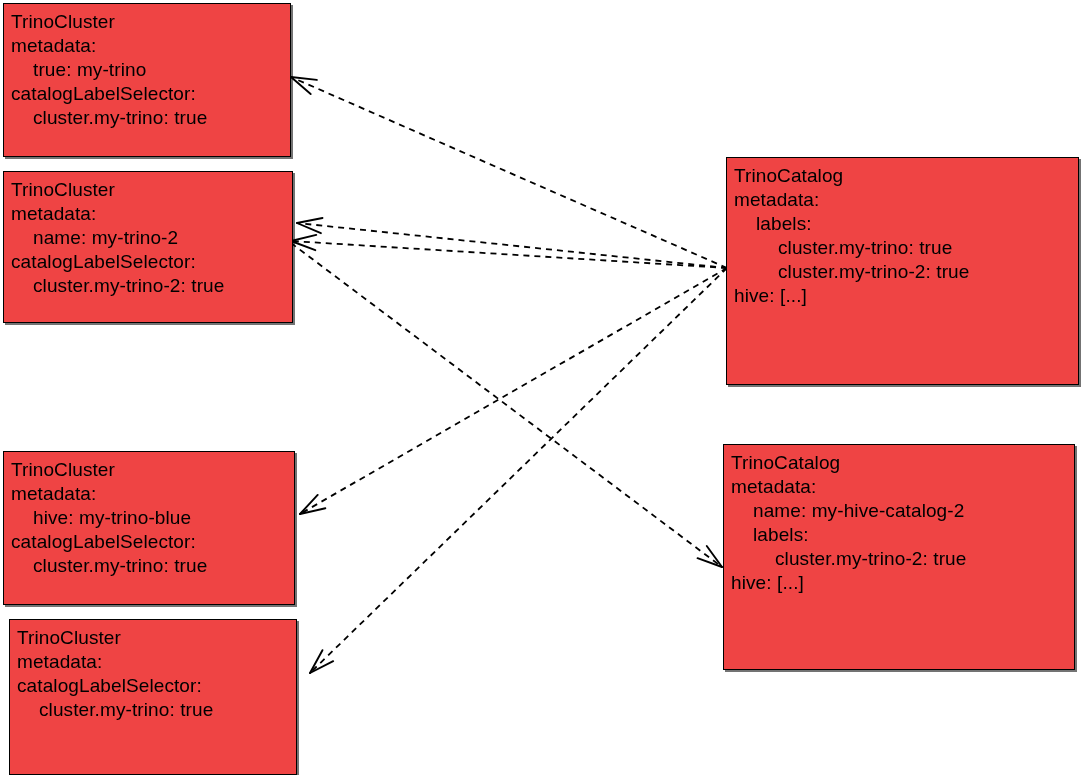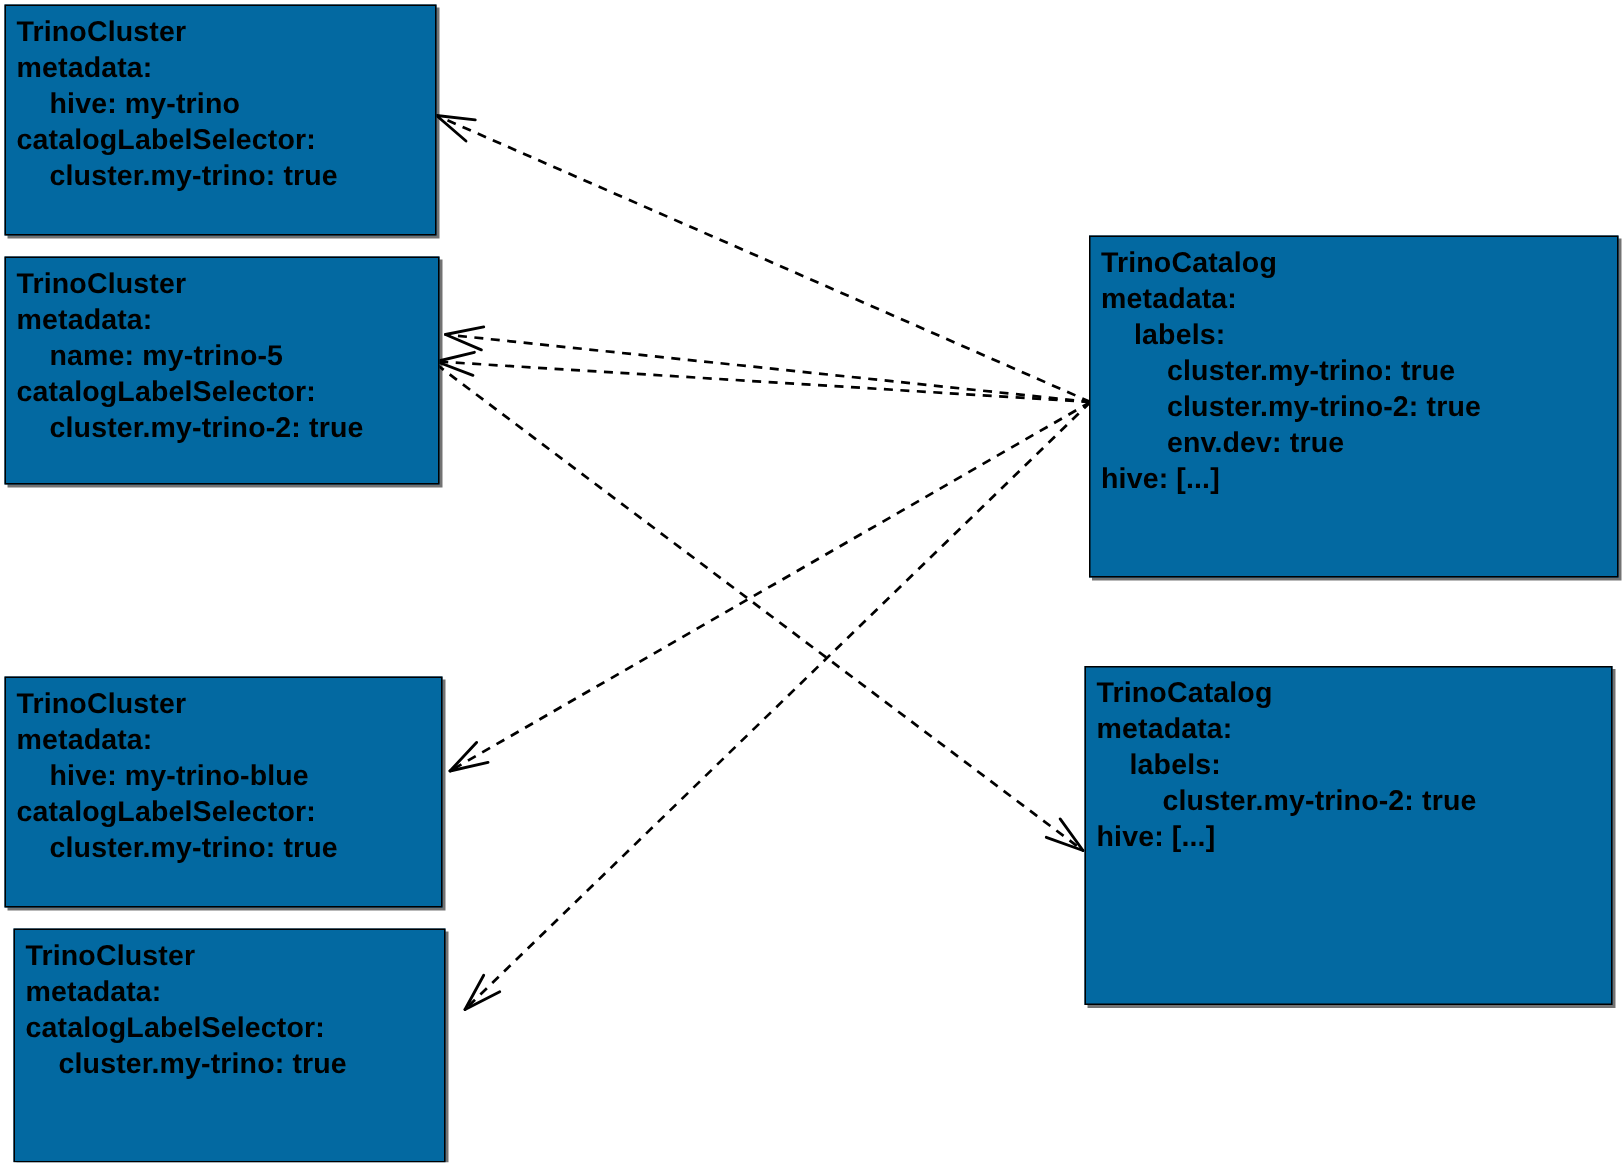--- a/index.html
+++ b/index.html
@@ -11,26 +11,25 @@
     position: relative;
     width: 1082px;
     height: 775px;
     background: #ffffff;
     overflow: hidden;
     font-family: "Liberation Sans", sans-serif;
   }
   .node-box {
     position: absolute;
     box-sizing: border-box;
-    background: #0369a1;
+    background: #ef4444;
     border: 1.6px solid #000000;
     box-shadow: 2px 2px 0 0 rgba(0,0,0,0.55);
     padding: 6px 0 0 7px;
     z-index: 3;
-    font-weight: bold;
   }
   .node-lines {
     display: block;
   }
   .line {
     display: block;
     font-size: 19px;
     line-height: 24px;
     color: #000000;
     white-space: pre;
@@ -85,30 +84,30 @@
         <line x1="722" y1="567" x2="697.5286447536383" y2="558.2163349103938" stroke="#000000" stroke-width="1.9" stroke-linecap="round"></line>
         <line x1="722" y1="567" x2="706.7625493517397" y2="545.932961818475" stroke="#000000" stroke-width="1.9" stroke-linecap="round"></line>
       </g>
     </svg>
 
   <div id="node-layer">
       <div class="node-box" style="left: 3px; top: 3px; width: 288px; height: 154px;">
         <div class="node-lines">
           <span class="line ind-0">TrinoCluster</span>
           <span class="line ind-0">metadata:</span>
-          <span class="line ind-1">hive: my-trino</span>
+          <span class="line ind-1">true: my-trino</span>
           <span class="line ind-0">catalogLabelSelector:</span>
           <span class="line ind-1">cluster.my-trino: true</span>
         </div>
       </div>
       <div class="node-box" style="left: 3px; top: 171px; width: 290px; height: 152px;">
         <div class="node-lines">
           <span class="line ind-0">TrinoCluster</span>
           <span class="line ind-0">metadata:</span>
-          <span class="line ind-1">name: my-trino-5</span>
+          <span class="line ind-1">name: my-trino-2</span>
           <span class="line ind-0">catalogLabelSelector:</span>
           <span class="line ind-1">cluster.my-trino-2: true</span>
         </div>
       </div>
       <div class="node-box" style="left: 3px; top: 451px; width: 292px; height: 154px;">
         <div class="node-lines">
           <span class="line ind-0">TrinoCluster</span>
           <span class="line ind-0">metadata:</span>
           <span class="line ind-1">hive: my-trino-blue</span>
           <span class="line ind-0">catalogLabelSelector:</span>
@@ -123,28 +122,28 @@
           <span class="line ind-1">cluster.my-trino: true</span>
         </div>
       </div>
       <div class="node-box" style="left: 726px; top: 157px; width: 353px; height: 228px;">
         <div class="node-lines">
           <span class="line ind-0">TrinoCatalog</span>
           <span class="line ind-0">metadata:</span>
           <span class="line ind-1">labels:</span>
           <span class="line ind-2">cluster.my-trino: true</span>
           <span class="line ind-2">cluster.my-trino-2: true</span>
-          <span class="line ind-2">env.dev: true</span>
           <span class="line ind-0">hive: [...]</span>
         </div>
       </div>
       <div class="node-box" style="left: 723px; top: 444px; width: 352px; height: 226px;">
         <div class="node-lines">
           <span class="line ind-0">TrinoCatalog</span>
           <span class="line ind-0">metadata:</span>
+          <span class="line ind-1">name: my-hive-catalog-2</span>
           <span class="line ind-1">labels:</span>
           <span class="line ind-2">cluster.my-trino-2: true</span>
           <span class="line ind-0">hive: [...]</span>
         </div>
       </div>
     </div>
 
 </div>
 
 </body></html>

